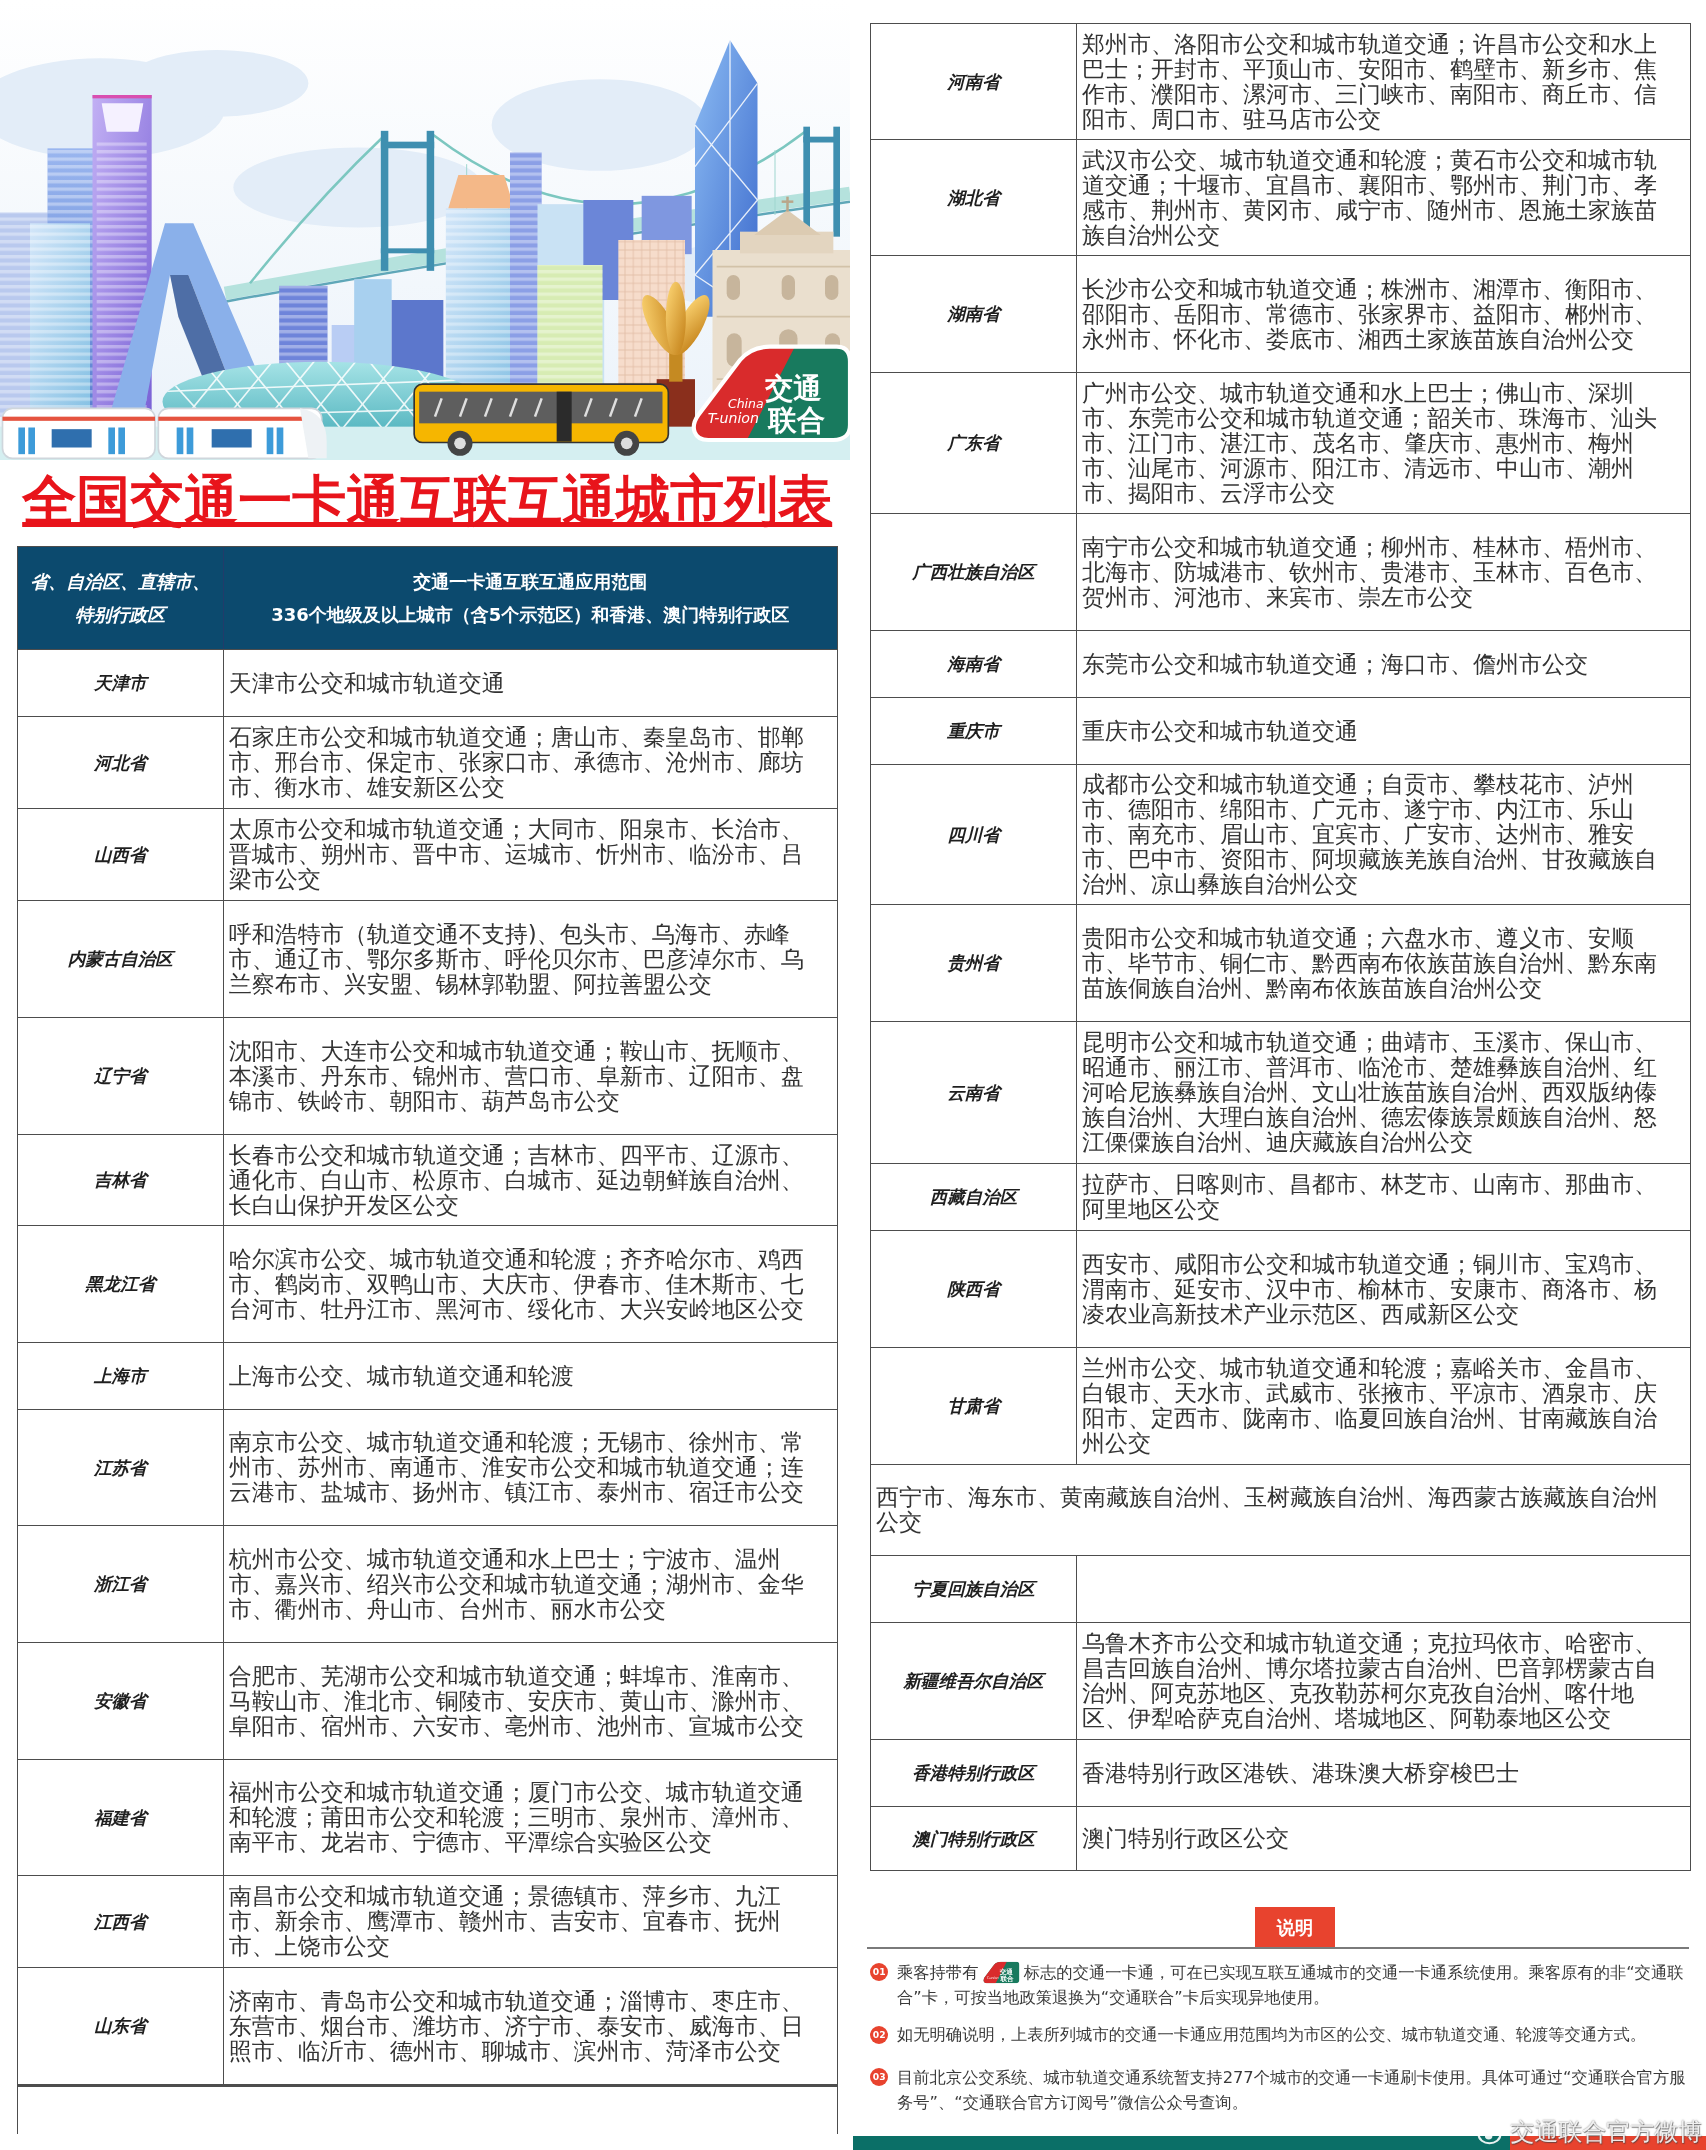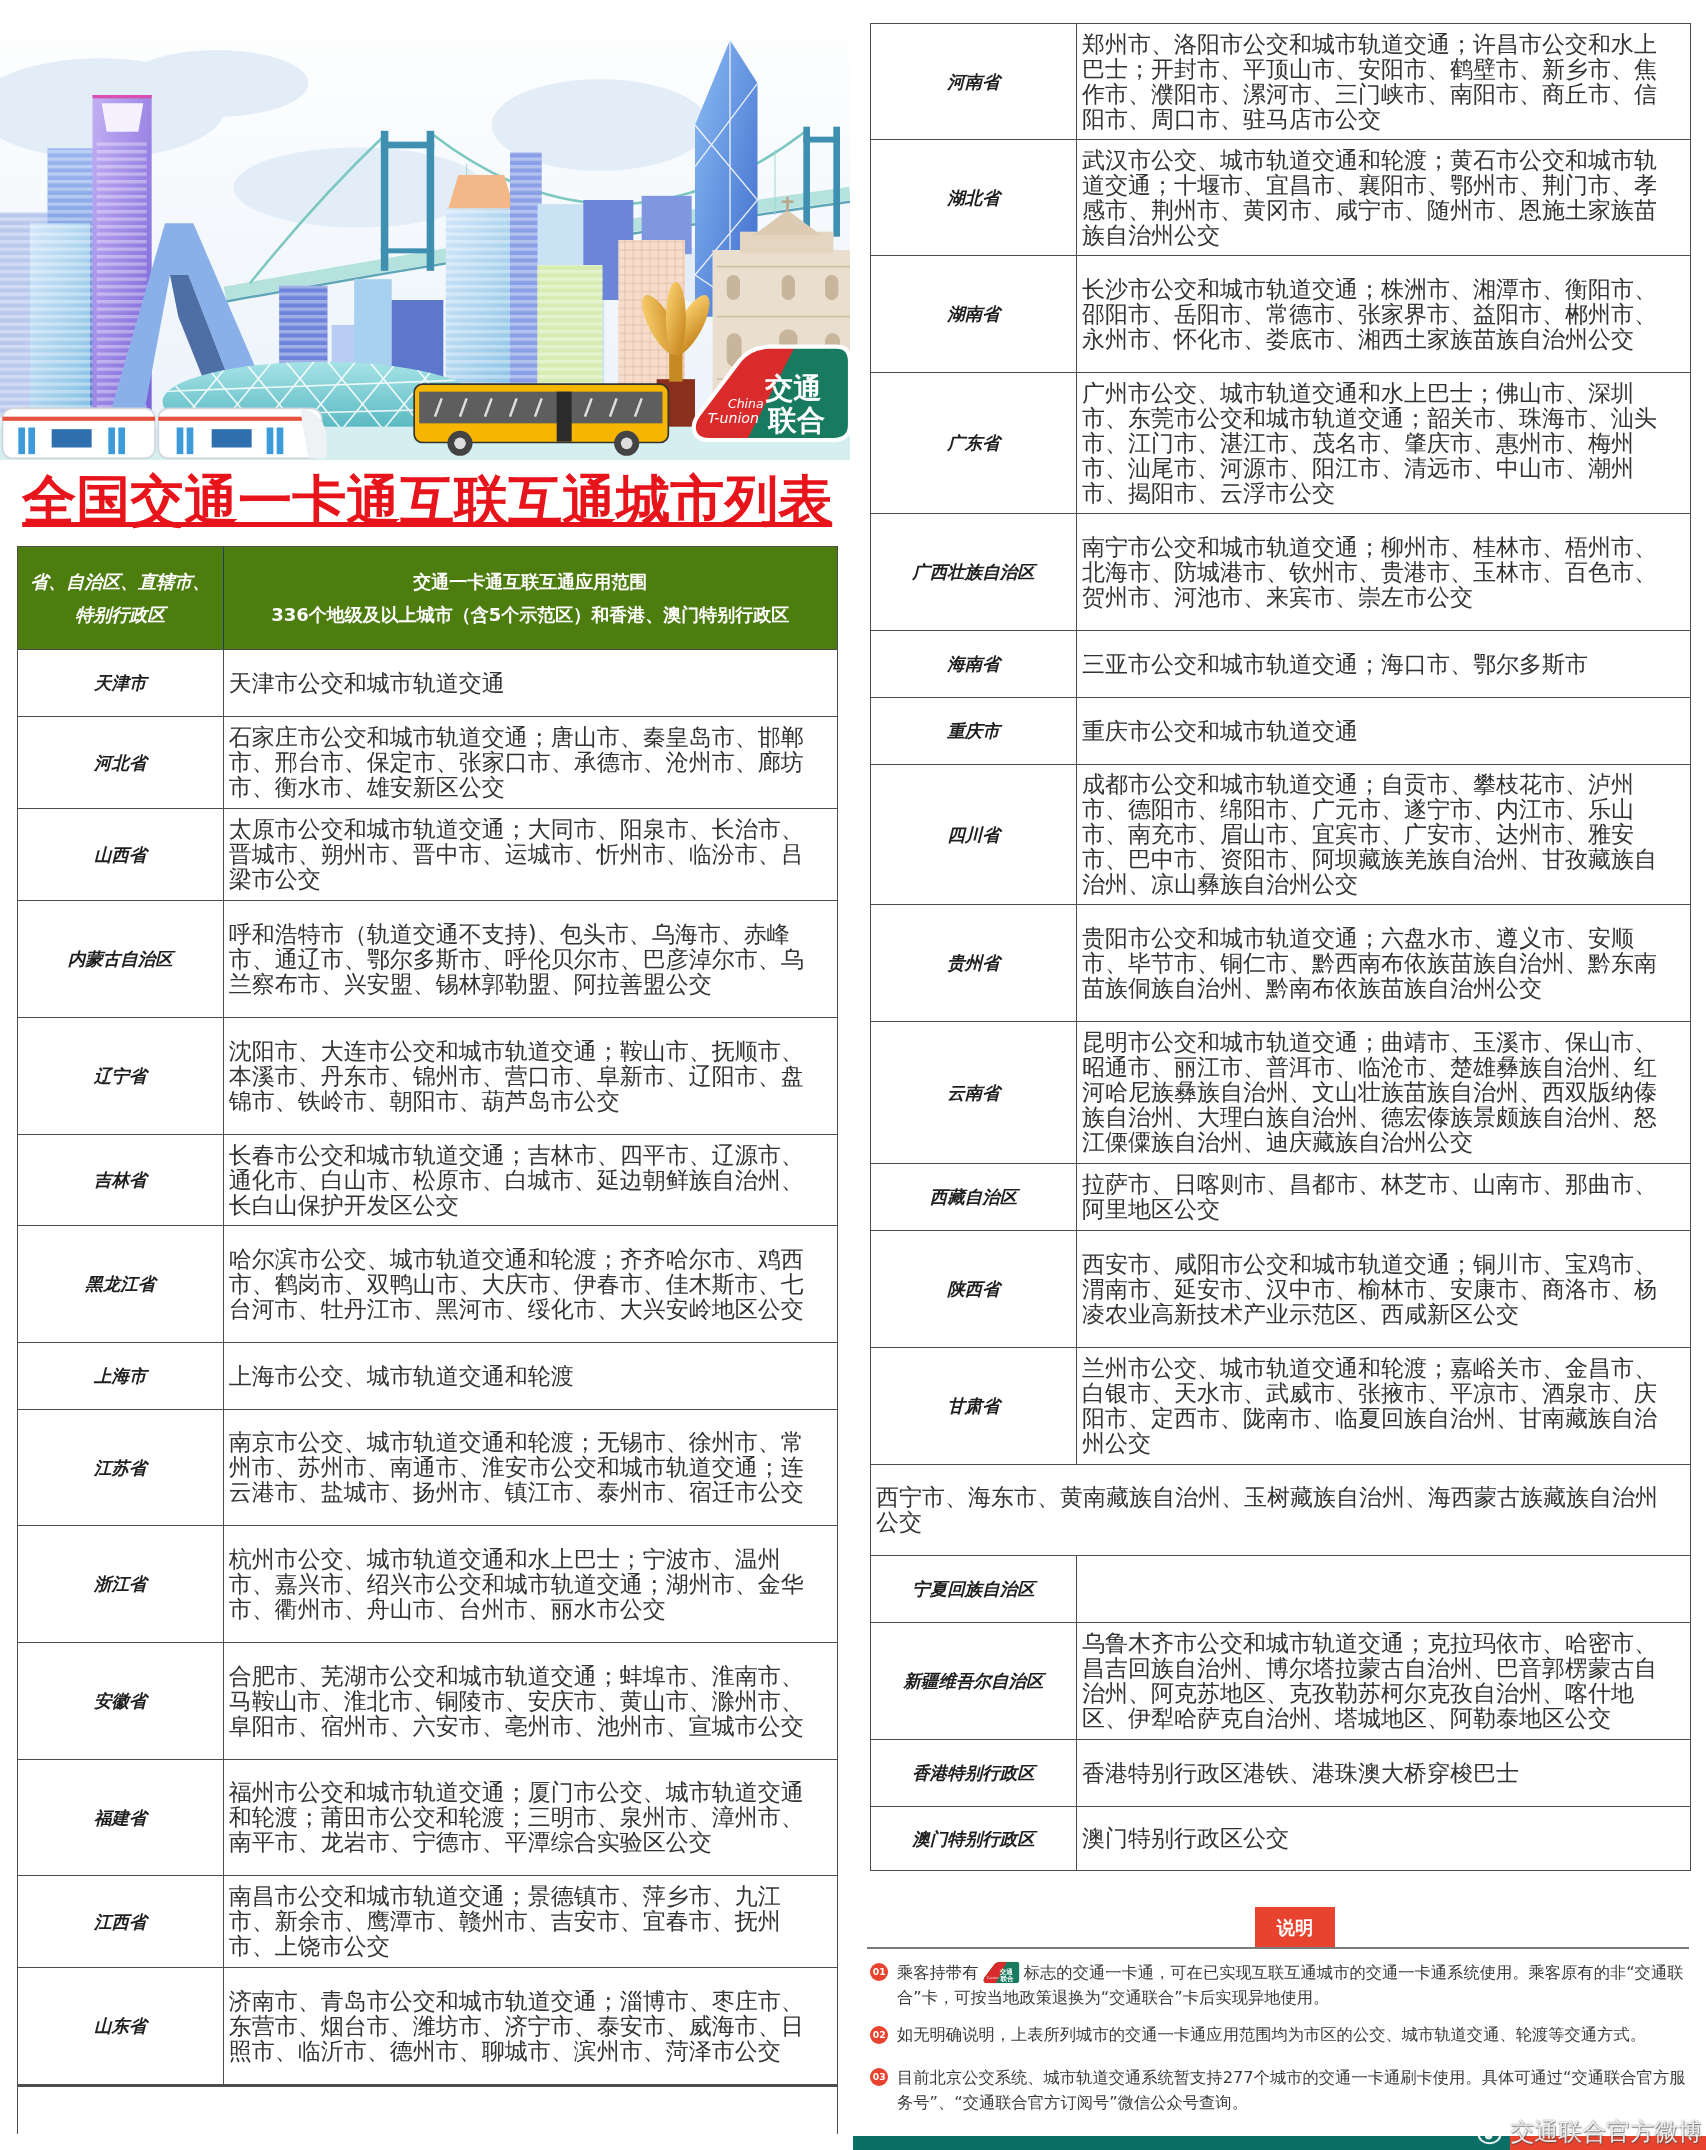--- a/index.html
+++ b/index.html
@@ -31,21 +31,21 @@
     border-right:1.7px solid #4d4d4d;
     display:flex; align-items:center; justify-content:center; text-align:center;
     font-size:17.5px; font-weight:bold; color:#1f1f1f;font-style:italic;
   }
   .c2 {
     flex:1; box-sizing:border-box; display:flex; align-items:center;
     padding:0 13.3px 0 5px;
     font-size:23px; line-height:25px; color:#333333;
   }
   .c2 span { display:block; width:100%; }
-  .hdr { background:#4d7c0f; }
+  .hdr { background:#0c4a6e; }
   .hdr .c1, .hdr .c2 {
     color:#ffffff; font-weight:bold; font-size:18px; line-height:33px;
     justify-content:center; text-align:center; border-right-color:#223c6a;
   }
   .hdr .c2 { padding:0 8.3px; }
   .hdr-lines { display:block; }
   .hdr-lines span { display:block; white-space:nowrap; }
 
   .notes-tag {
     position:absolute; left:1255px; top:1907px; width:80px; height:41px;
@@ -434,21 +434,21 @@
     </div>
   <div class="row" style="height:117px">
       <div class="c1">广西壮族自治区</div>
       <div class="c2">
         <span>南宁市公交和城市轨道交通；柳州市、桂林市、梧州市、北海市、防城港市、钦州市、贵港市、玉林市、百色市、贺州市、河池市、来宾市、崇左市公交</span>
       </div>
     </div>
   <div class="row" style="height:67px">
       <div class="c1">海南省</div>
       <div class="c2">
-        <span>三亚市公交和城市轨道交通；海口市、鄂尔多斯市</span>
+        <span>东莞市公交和城市轨道交通；海口市、儋州市公交</span>
       </div>
     </div>
   <div class="row" style="height:67px">
       <div class="c1">重庆市</div>
       <div class="c2">
         <span>重庆市公交和城市轨道交通</span>
       </div>
     </div>
   <div class="row" style="height:140px">
       <div class="c1">四川省</div>

